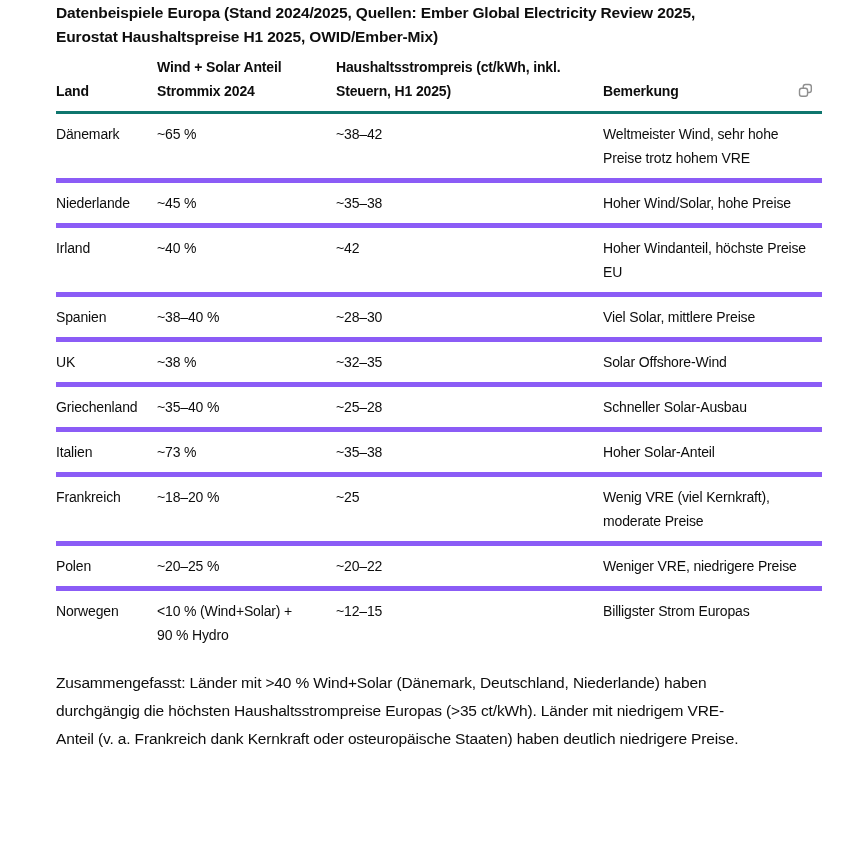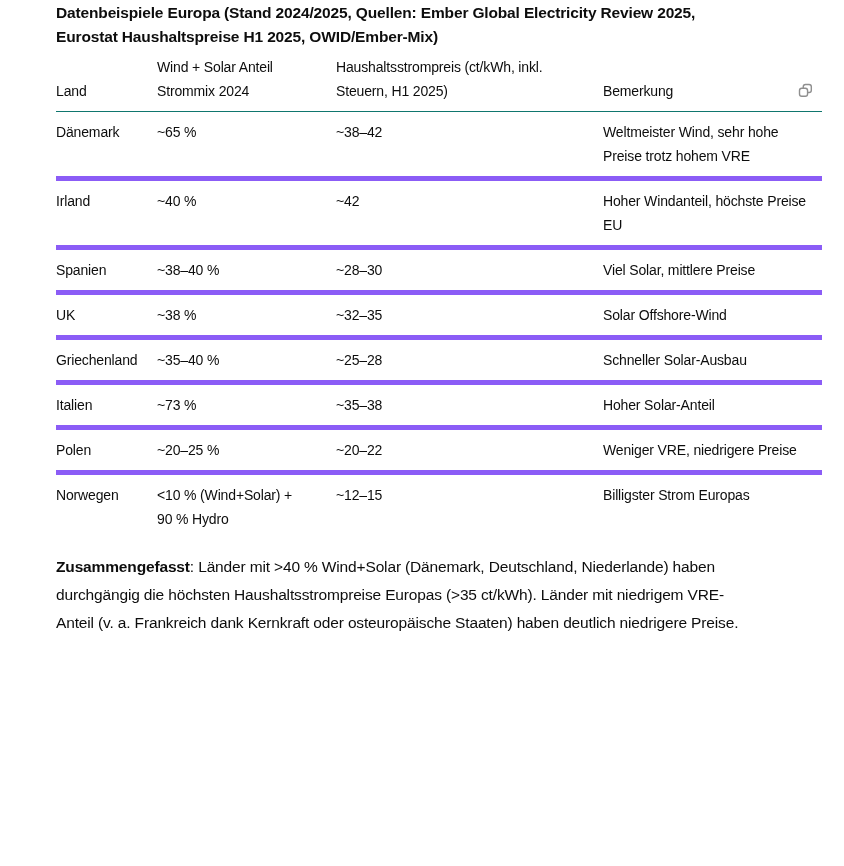--- a/index.html
+++ b/index.html
@@ -53,34 +53,34 @@
     vertical-align: top;
     font-size: 14px;
     line-height: 24px;
     letter-spacing: -0.15px;
     padding: 8px 14px 8px 0;
     white-space: pre-line;
     overflow: hidden;
   }
   thead th {
     vertical-align: bottom;
-    font-weight: 400;
+    font-weight: 700;
     padding-top: 0;
-    border-bottom: 1px solid #0f766e;
+    border-bottom: 3px solid #0f766e;
   }
   tbody tr { border-bottom: 5px solid #8b5cf6; }
   tbody tr:last-child { border-bottom: none; }
   .summary {
     margin-top: 14px;
     width: 768px;
     font-size: 15.5px;
     line-height: 28px;
     letter-spacing: -0.15px;
   }
-  .summary .lead { font-weight: 700; margin-top: 15px; }
+  .summary .lead { font-weight: 400; margin-top: 15px; }
   .summary .rest { white-space: pre-line; }
 </style>
 </head>
 <body>
 
 <div class="message">
 
   <p class="table-title">Datenbeispiele Europa (Stand 2024/2025, Quellen: Ember Global Electricity Review 2025,
 Eurostat Haushaltspreise H1 2025, OWID/Ember-Mix)</p>
 
@@ -112,20 +112,26 @@
     </thead>
     <tbody>
         <tr>
           <td>Dänemark</td>
           <td>~65 %</td>
           <td>~38–42</td>
           <td>Weltmeister Wind, sehr hohe
 Preise trotz hohem VRE</td>
         </tr>
         <tr>
+          <td>Niederlande</td>
+          <td>~45 %</td>
+          <td>~35–38</td>
+          <td>Hoher Wind/Solar, hohe Preise</td>
+        </tr>
+        <tr>
           <td>Irland</td>
           <td>~40 %</td>
           <td>~42</td>
           <td>Hoher Windanteil, höchste Preise
 EU</td>
         </tr>
         <tr>
           <td>Spanien</td>
           <td>~38–40 %</td>
           <td>~28–30</td>
@@ -143,20 +149,27 @@
           <td>~25–28</td>
           <td>Schneller Solar-Ausbau</td>
         </tr>
         <tr>
           <td>Italien</td>
           <td>~73 %</td>
           <td>~35–38</td>
           <td>Hoher Solar-Anteil</td>
         </tr>
         <tr>
+          <td>Frankreich</td>
+          <td>~18–20 %</td>
+          <td>~25</td>
+          <td>Wenig VRE (viel Kernkraft),
+moderate Preise</td>
+        </tr>
+        <tr>
           <td>Polen</td>
           <td>~20–25 %</td>
           <td>~20–22</td>
           <td>Weniger VRE, niedrigere Preise</td>
         </tr>
         <tr>
           <td>Norwegen</td>
           <td>&lt;10 % (Wind+Solar) +
 90 % Hydro</td>
           <td>~12–15</td>

